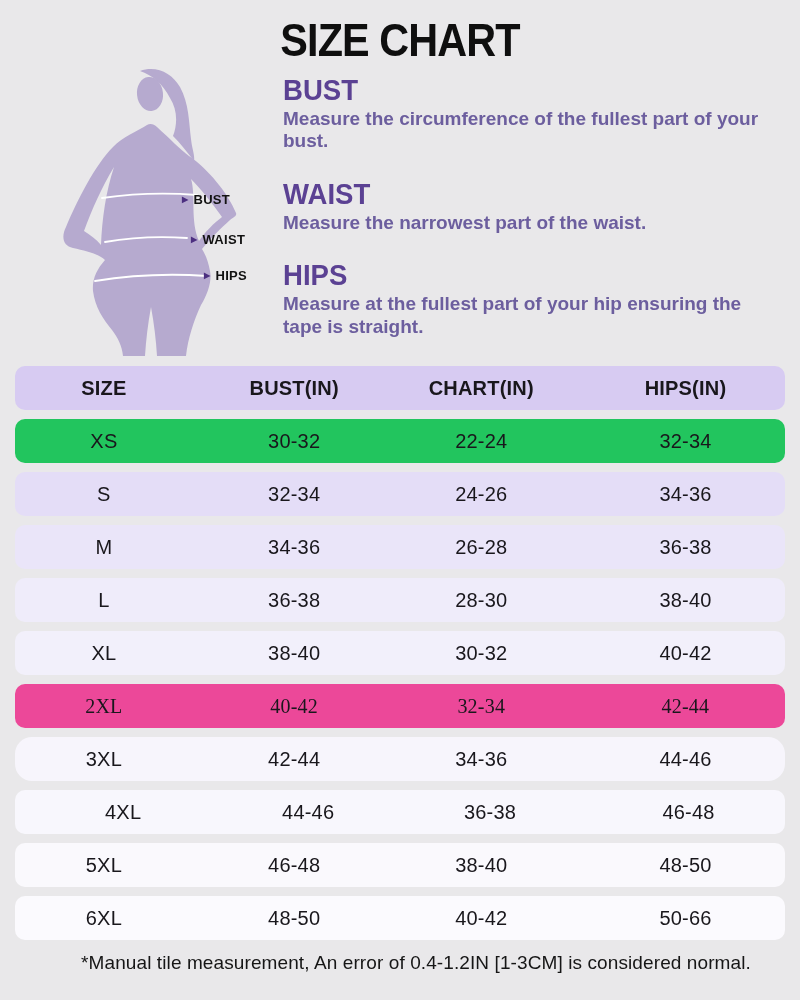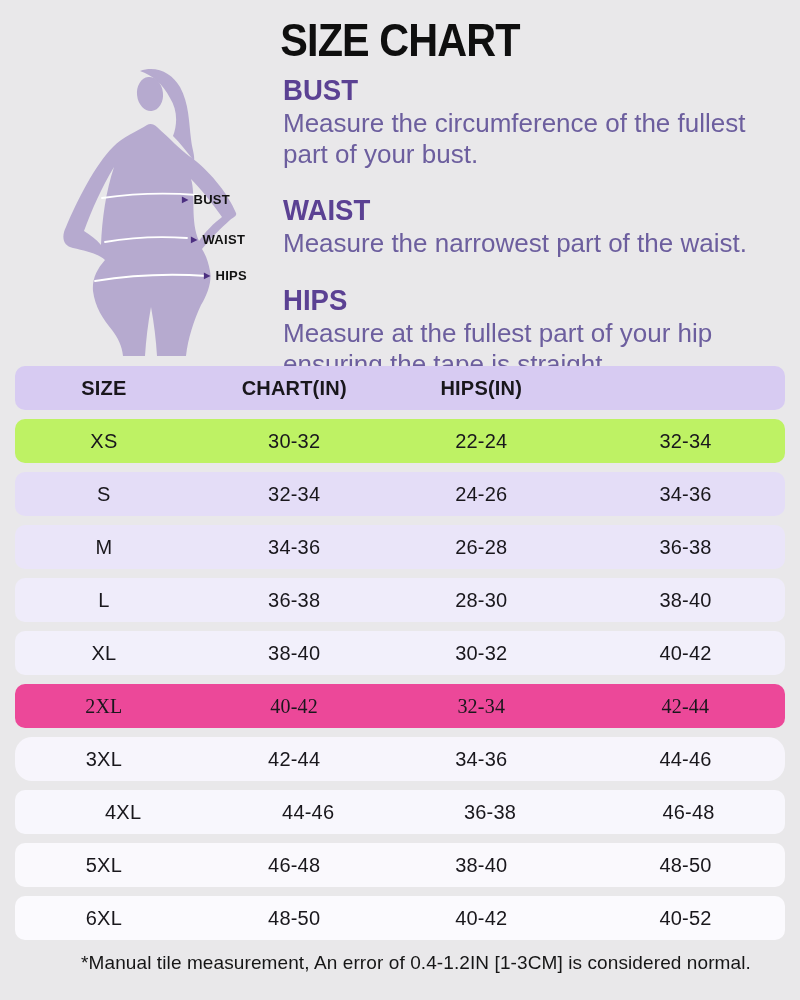--- a/index.html
+++ b/index.html
@@ -47,21 +47,21 @@
     position:absolute;left:283px;top:76px;width:492px;
     display:flex;flex-direction:column;
   }
   .guide-block h3{
     font-size:29px;font-weight:800;color:var(--heading-purple);
     letter-spacing:0;line-height:1.0;
     transform:scaleX(.95);transform-origin:left;
     margin-bottom:3px;
   }
   .guide-block p{
-    font-size:26px;line-height:1.18;color:var(--body-purple);
+    font-size:19px;line-height:1.18;color:var(--body-purple);font-weight:bold;
   }
   .guide-block + .guide-block{margin-top:27px;}
   .size-table{
     position:absolute;left:15px;top:366px;width:770px;
   }
   .trow{
     width:100%;height:44px;border-radius:10px;
     display:grid;grid-template-columns:1.92fr 1.78fr 1.85fr 2.15fr;
     align-items:center;
     margin-bottom:9px;
@@ -152,25 +152,26 @@
       <h3>HIPS</h3>
       <p>Measure at the fullest part of your hip ensuring the tape is straight.</p>
     </div>
   </div>
 
 </div>
 
 <div class="size-table">
   <div class="trow header">
     <span>SIZE</span>
+    <span>BUST(IN)</span>
     <span>CHART(IN)</span>
     <span>HIPS(IN)</span>
   </div>
 
-  <div class="trow" style="background: #bef264;">
+  <div class="trow" style="background: #22c55e;">
     <span>XS</span>
     <span>30-32</span>
     <span>22-24</span>
     <span>32-34</span>
   </div>
   <div class="trow" style="background: rgb(228, 221, 247);">
     <span>S</span>
     <span>32-34</span>
     <span>24-26</span>
     <span>34-36</span>
@@ -214,17 +215,17 @@
   <div class="trow" style="background: rgb(250, 249, 253);">
     <span>5XL</span>
     <span>46-48</span>
     <span>38-40</span>
     <span>48-50</span>
   </div>
   <div class="trow" style="background: rgb(251, 250, 254);">
     <span>6XL</span>
     <span>48-50</span>
     <span>40-42</span>
-    <span>40-52</span>
+    <span>50-66</span>
   </div>
 </div>
 
 <div class="footnote">*Manual tile measurement, An error of 0.4-1.2IN [1-3CM] is considered normal.</div>
 
 </body></html>

